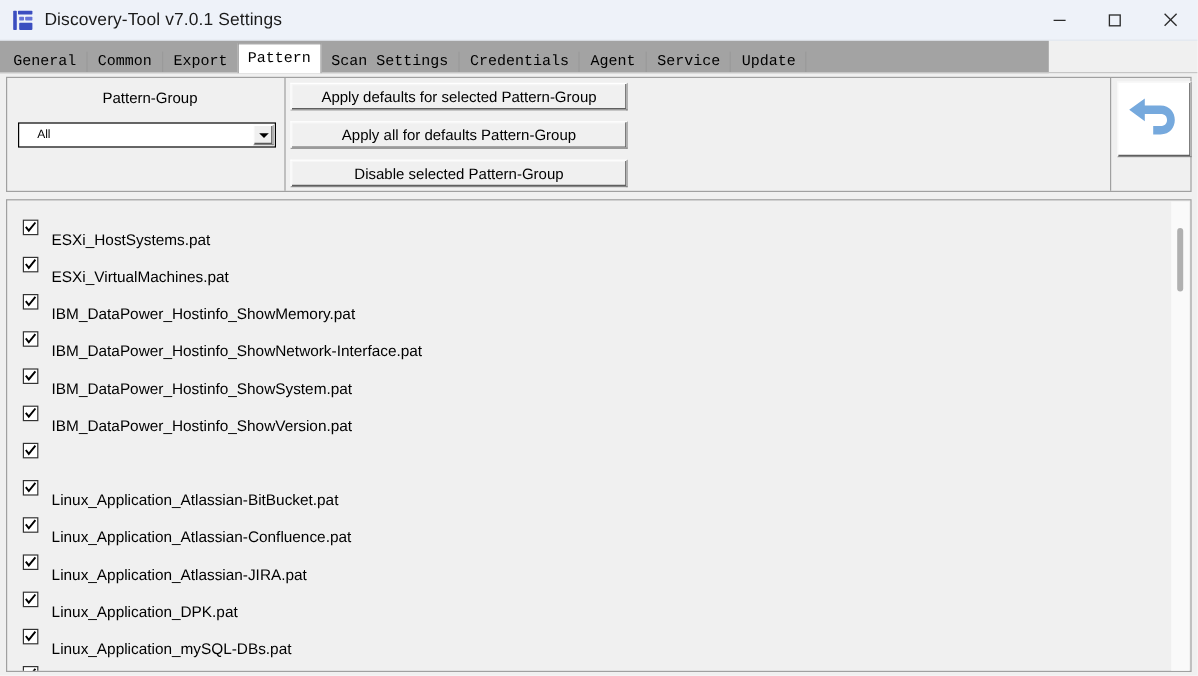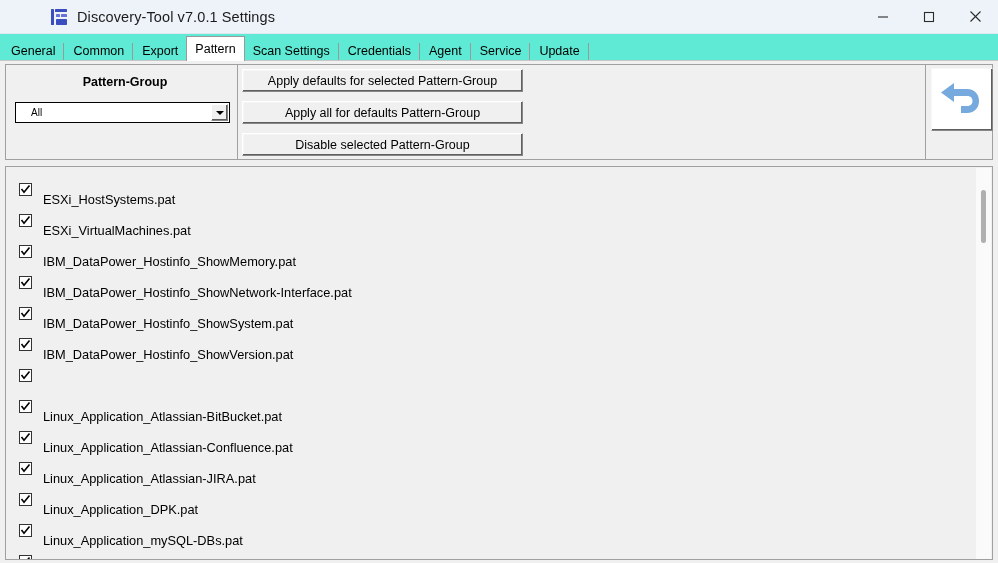--- a/index.html
+++ b/index.html
@@ -28,21 +28,20 @@
   .titlebar {
     position: absolute;
     left: 0; top: 0;
     width: 998px;
     height: 34px;
     background: #eef2f9;
     border-bottom: 1px solid #e2e6ee;
     box-sizing: border-box;
     display: flex;
     align-items: center;
-    padding-left: 40px;
   }
   .title-icon {
     width: 20px;
     height: 20px;
     margin-left: 9px;
     margin-right: 8px;
     flex: 0 0 auto;
     position: relative;
   }
   .title-text {
@@ -64,24 +63,25 @@
     align-items: center;
     justify-content: center;
     color: #2b2b2b;
   }
   .win-btn svg { display:block; }
 
   
   .tabstrip {
     position: absolute;
     left: 0; top: 34px;
-    width: 998px;
+    width: 874px;
     height: 27px;
-    background: #5eead4;
-    box-sizing: border-box;
+    background: #a3a3a3;
+    box-sizing: border-box;
+    font-family: Liberation Mono, monospace;
   }
   .tabstrip-line {
     position: absolute;
     left: 0; top: 26px;
     width: 998px;
     height: 1px;
     background: #c6c6c6;
   }
   .tabs {
     position: absolute;
@@ -141,21 +141,21 @@
   .div-a { left: 231px; }
   .div-b { left: 919px; }
 
   .pg-label {
     position: absolute;
     left: 8px;
     top: 10px;
     width: 222px;
     text-align: center;
     font-size: 12.5px;
-    font-weight: bold;
+    font-weight: normal;
     color: #000;
   }
 
   .combo {
     position: absolute;
     left: 9px;
     top: 37px;
     width: 215px;
     height: 21px;
     background: #ffffff;

